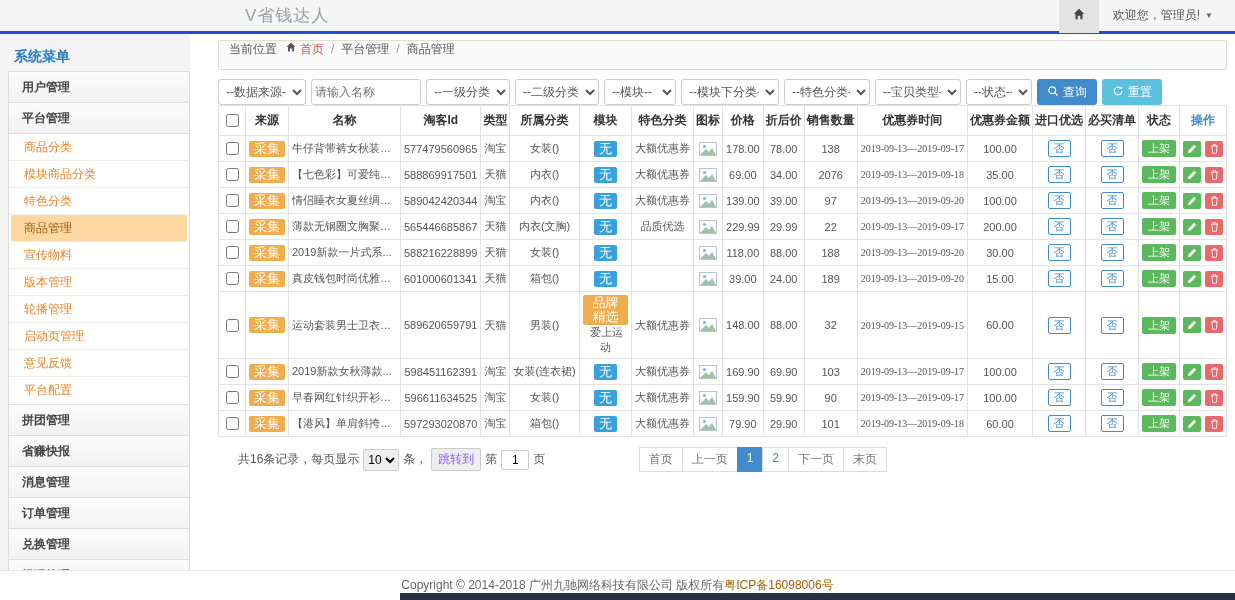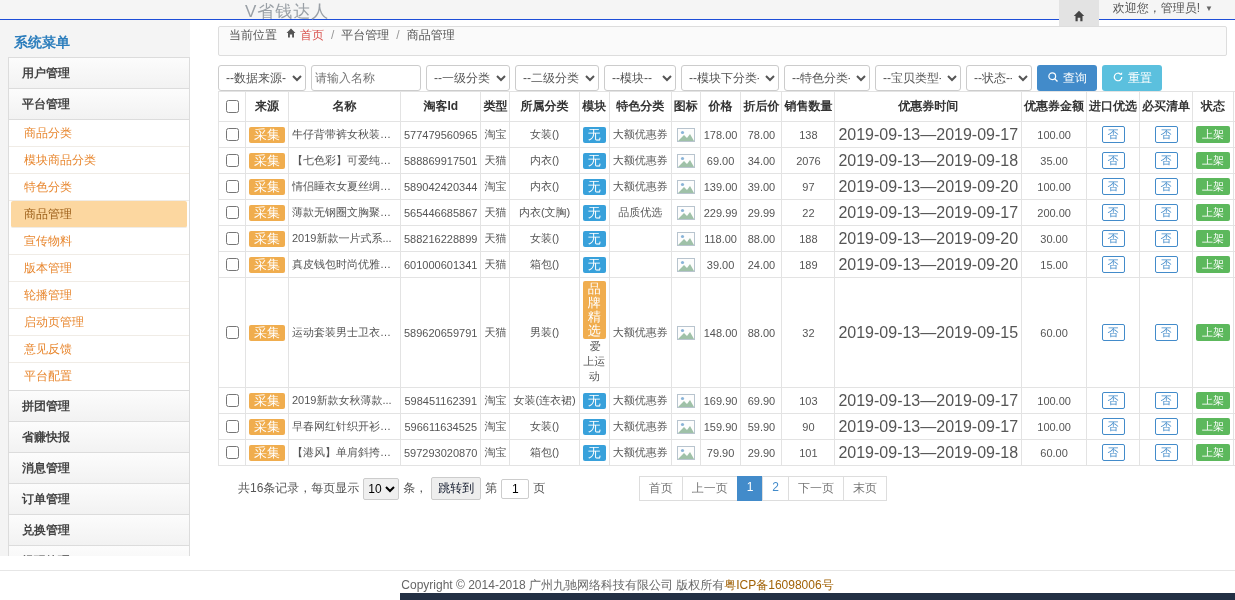--- a/index.html
+++ b/index.html
@@ -3,21 +3,21 @@
 <meta charset="utf-8">
 <style>
   * { box-sizing: border-box; }
   html,body { margin:0; padding:0; }
   body {
     width:1235px; height:600px; overflow:hidden; position:relative;
     font-family:"Liberation Sans","DejaVu Sans",sans-serif;
     font-size:12px; color:#333; background:#fff;
   }
   
-  .topbar { height:20px; background:#f5f5f5; border-bottom:1px solid #1d4ed8; display:flex; align-items:flex-start; }
+  .topbar { height:34px; background:#f5f5f5; border-bottom:3px solid #1d4ed8; display:flex; align-items:center; }
   .logo { margin-left:245px; font-size:17px; color:#9aa0a6; letter-spacing:1px; }
   .flex-sp { flex:1; }
   .home-box { width:40px; height:34px; background:#e3e3e3; display:flex; align-items:center; justify-content:center; cursor:pointer; }
   .welcome { padding:0 22px 0 14px; color:#555; cursor:pointer; display:flex; align-items:center; gap:5px; }
   .welcome .caret { font-size:8px; color:#666; }
   
   .layout { display:flex; height:536px; }
   .sidebar { width:190px; background:#f4f4f4; padding:10px 0 0 8px; overflow:hidden; flex-shrink:0; }
   .side-title { font-size:14px; font-weight:bold; color:#2b7dbc; height:28px; line-height:24px; padding-left:6px; }
   .side-top { height:32px; line-height:31px; padding-left:13px; background:linear-gradient(#fcfcfc,#f2f2f2);
@@ -49,39 +49,39 @@
   
   .actions { display:flex; justify-content:flex-end; gap:6px; margin:24px 0 6px; }
   .actions .btn { height:22px; padding:0 8px; font-size:12px; }
   
   table { width:100%; border-collapse:collapse; font-size:11px; color:#555; }
   th, td { border:1px solid #e3e3e3; padding:3px 3px; text-align:center; white-space:nowrap; }
   th { font-weight:bold; color:#333; background:#fff; padding:5px 2px; font-size:12px; }
   th.op-col { color:#428bca; }
   td.name-cell { text-align:left; max-width:112px; overflow:hidden; text-overflow:ellipsis; }
   td.module-cell { white-space:normal; max-width:86px; }
-  td.time-cell { font-size:16px; }
+  td.time-cell { font-size:10px;font-family:Liberation Serif, serif; }
   .b { display:inline-block; padding:1px 5px; border-radius:2px; color:#fff; font-size:13px; line-height:14px; }
   .b-orange { background:#f0ad4e; }
   .b-blue { background:#38a1db; }
   .module-extra { margin-left:2px; color:#555; }
   .btn-no { display:inline-block; border:1px solid #428bca; color:#428bca; background:#fff; border-radius:2px;
             padding:0 5px; line-height:15px; cursor:pointer; }
   .btn-up { display:inline-block; background:#5cb85c; color:#fff; border-radius:2px; padding:1px 6px;
             line-height:15px; cursor:pointer; }
   .op-btn { display:inline-flex; align-items:center; justify-content:center; width:18px; height:16px;
             border-radius:2px; cursor:pointer; vertical-align:middle; }
   .op-edit { background:#5cb85c; margin-right:4px; }
   .op-del { background:#e9686b; }
   .thumb { display:inline-flex; width:18px; height:14px; vertical-align:middle; }
   
   .pagination { display:flex; align-items:center; margin-top:10px; color:#555;margin-left:20px; }
   .pg-left { display:flex; align-items:center; gap:4px; }
   select.pg-size { height:22px; border:1px solid #ccc; border-radius:2px; font-family:inherit; font-size:12px; }
-  .jump-btn { background:#eee; border:1px solid #ccc; border-radius:2px; padding:2px 6px; color:#0f172a; cursor:pointer; }
+  .jump-btn { background:#eee; border:1px solid #ccc; border-radius:2px; padding:2px 6px; color:#8b5cf6; cursor:pointer; }
   input.pg-input { width:28px; height:20px; border:1px solid #ccc; border-radius:2px; text-align:center;
                    font-family:inherit; font-size:12px; }
   .pager { display:flex; margin-left:auto; margin-right:340px; }
   .pg-btn { border:1px solid #ddd; background:#fff; color:#777; padding:3px 9px; margin-left:-1px;
             cursor:pointer; font-size:12px; }
   .pg-btn.num { color:#428bca; }
   .pg-btn.active { background:#428bca; color:#fff; border-color:#428bca; }
   
   .footer { position:absolute; left:0; right:0; bottom:8px; height:22px; border-top:1px solid #e6e6e6;
             display:flex; align-items:center; justify-content:center; color:#666; background:#fff; padding-top:8px; }

